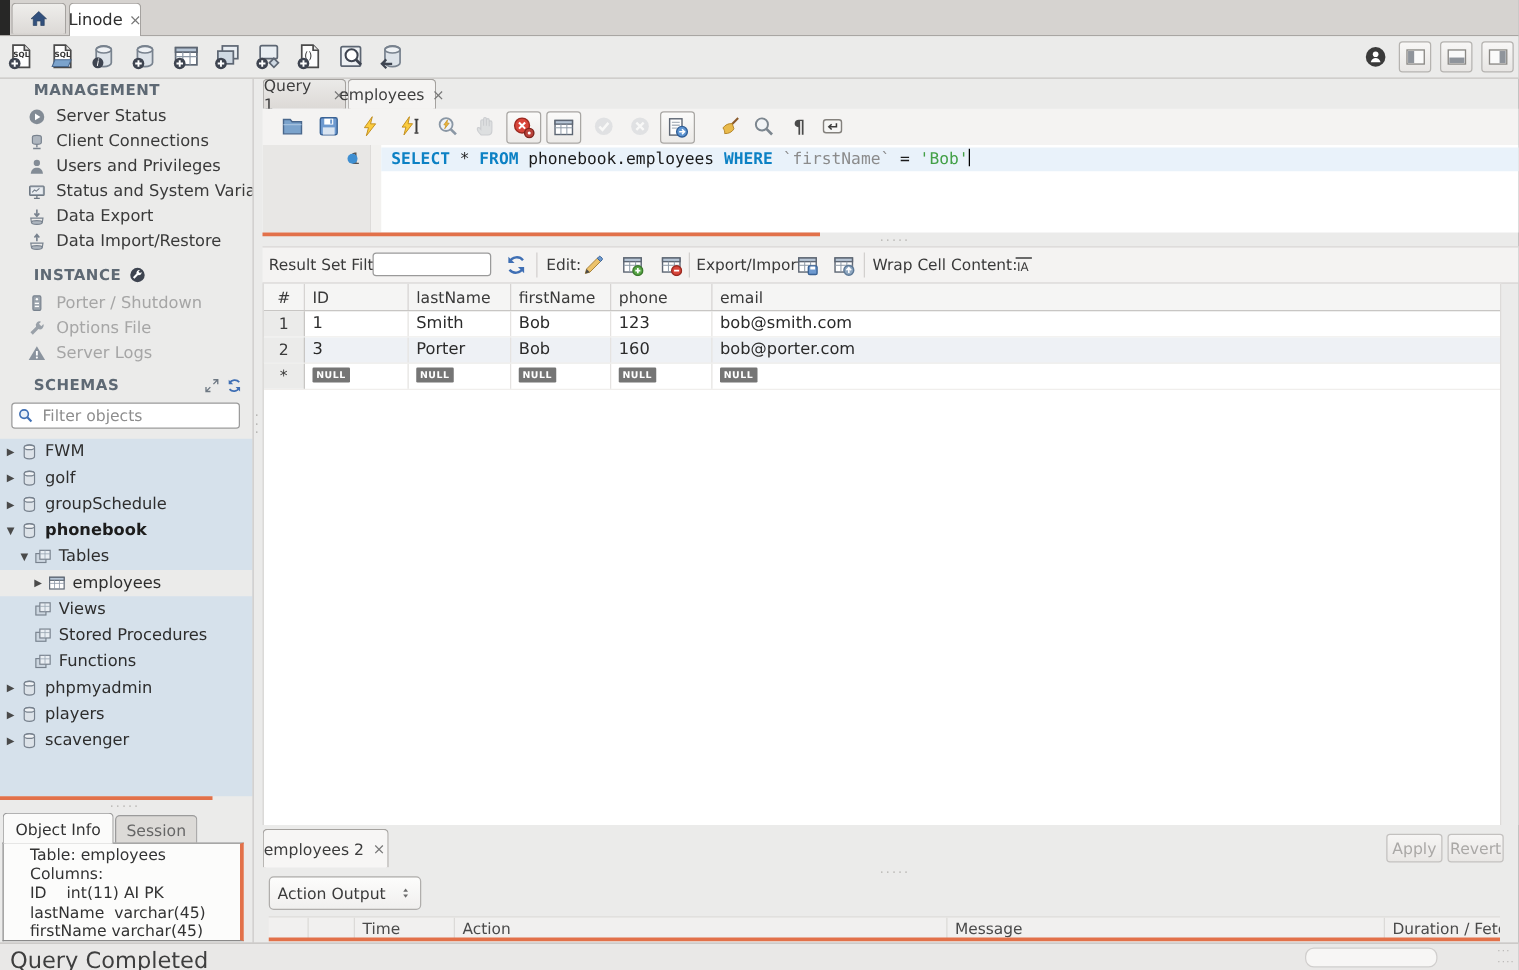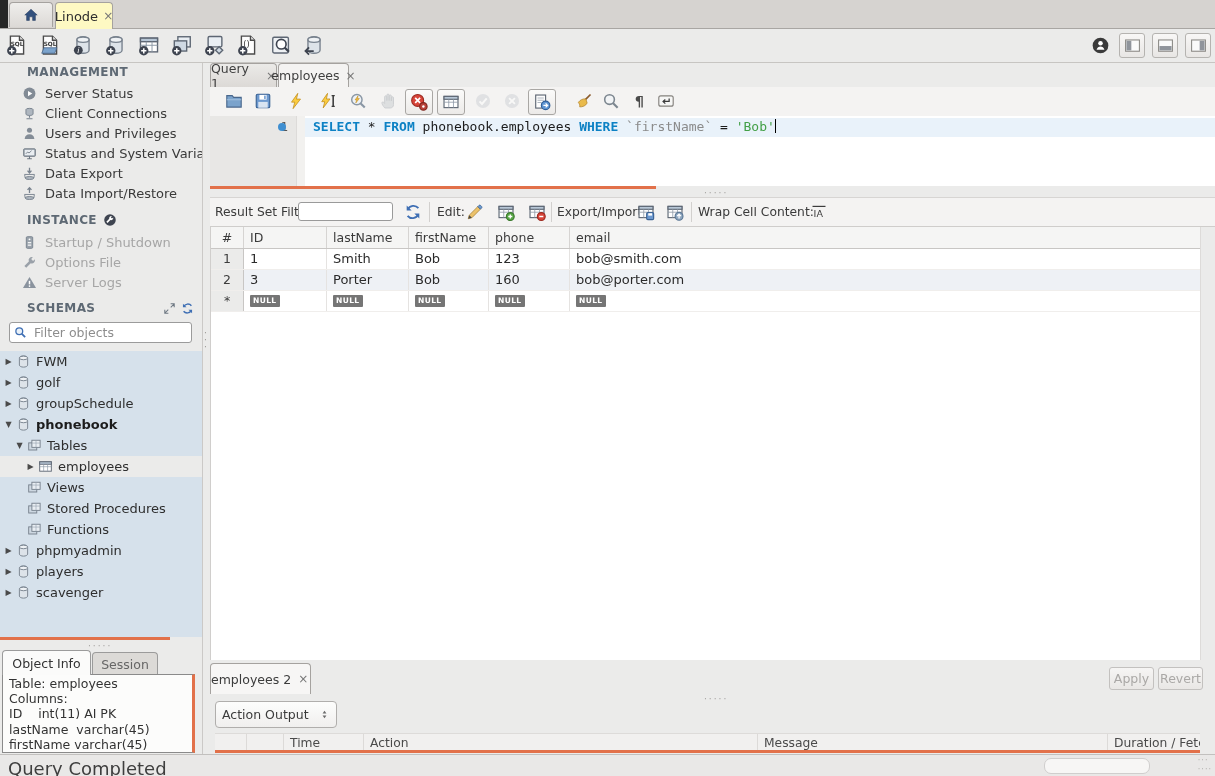--- a/index.html
+++ b/index.html
@@ -2,21 +2,21 @@
 <html><head>
 <meta charset="utf-8">
 <style>
   html,body{margin:0;padding:0;background:#888;}
   .app{position:relative;width:1215px;height:776px;background:#ebebea;font-family:"DejaVu Sans",sans-serif;font-size:13px;color:#2e2e2e;overflow:hidden;margin:0 auto;}
   
   #tabbar{position:absolute;top:0;left:0;right:0;height:28px;background:#d6d3d0;border-bottom:1px solid #a9a6a3;}
   #darkstrip{position:absolute;left:0;top:0;width:8px;height:28px;background:#272726;}
   .toptab{position:absolute;top:2px;height:25px;border:1px solid #a5a29f;border-bottom:none;border-radius:4px 4px 0 0;display:flex;align-items:center;justify-content:center;gap:3px;background:linear-gradient(#efeeec,#dcd9d6);box-sizing:border-box;}
   #hometab{left:9px;width:44px;}
-  #linodetab{left:55px;width:58px;background:#fef9c3;height:27px;z-index:2;}
+  #linodetab{left:55px;width:58px;background:#ffffff;height:27px;z-index:2;}
   .tclose{color:#777;font-size:12px;margin-left:2px;}
   .ic16{width:16px;height:16px;display:inline-block;}
   .ic16 svg,.sic svg,.tic svg,.tbtn svg,.ebtn svg,.rsic svg,.hic svg{width:100%;height:100%;display:block;}
   
   #maintoolbar{position:absolute;top:29px;left:0;right:0;height:33px;background:#ebebea;border-bottom:1px solid #c7c5c2;}
   #mt-left{position:absolute;left:5px;top:4px;display:flex;gap:10px;}
   #mt-right{position:absolute;right:4px;top:4px;display:flex;gap:7px;align-items:center;}
   .tbtn{width:23px;height:23px;display:inline-flex;align-items:center;justify-content:center;}
   .tbtn.framed{border:1px solid #b5b3b0;border-radius:3px;background:linear-gradient(#f8f7f6,#e8e6e4);width:24px;height:23px;}
   
@@ -43,21 +43,21 @@
   .trow.selected{background:#ebebea;}
   .trow.bold .tlabel{font-weight:bold;color:#1c1c1c;}
   .arr{width:11px;font-size:8px;color:#4a4a4a;text-align:center;flex:0 0 11px;}
   .tic{width:15px;height:15px;margin:0 5px 0 2px;flex:0 0 15px;}
   .tlabel{color:#2e2e2e;}
   #sb-orange{position:absolute;left:0;top:574px;width:170px;height:3px;background:#e2714a;}
   #sb-dots{position:absolute;left:88px;top:578px;color:#a5a3a0;font-size:9px;letter-spacing:2px;}
   .oi-tab{position:absolute;height:25px;border:1px solid #9b9b9b;border-bottom:none;border-radius:4px 4px 0 0;display:flex;align-items:center;justify-content:center;box-sizing:border-box;font-size:12.5px;}
   #oi-tab1{left:2px;top:587px;width:89px;background:#fbfbfa;color:#333;z-index:2;}
   #oi-tab2{left:92px;top:589px;width:66px;height:23px;background:#dcdad7;color:#666;}
-  #oi-box{position:absolute;left:2px;top:611px;width:193px;height:79px;background:#fcfcfb;border:1px solid #8a8a8a;border-right:3px solid #e2714a;box-sizing:border-box;padding:1px 6px;overflow:hidden;}
+  #oi-box{position:absolute;left:2px;top:611px;width:193px;height:79px;background:#fcfcfb;border:1px solid #8a8a8a;border-right:3px solid #e2714a;box-sizing:border-box;padding:1px 21px;overflow:hidden;}
   .oi-line{font-size:12.5px;line-height:15.2px;color:#333;white-space:pre;}
   
   .qtab{position:absolute;top:63px;height:24px;border:1px solid #a5a29f;border-bottom:none;border-radius:4px 4px 0 0;display:flex;align-items:center;justify-content:center;gap:4px;box-sizing:border-box;font-size:12.5px;color:#3f3f3f;background:linear-gradient(#ebeae8,#dcd9d6);}
   #qtab1{left:210px;width:67px;}
   #qtab2{left:278px;width:71px;background:#f4f3f2;z-index:2;}
   #edtoolbar{position:absolute;left:210px;right:0;top:87px;height:29px;background:#f4f3f2;}
   .ebtn{position:absolute;top:3px;width:22px;height:22px;display:flex;align-items:center;justify-content:center;}
   .ebtn svg{width:18px;height:18px;}
   .ebtn.disabled{opacity:.45;}
   .ebtn.pressed{border:1px solid #a9a7a4;border-radius:3px;background:linear-gradient(#fbfbfa,#eceae8);width:26px;height:24px;top:2px;}
@@ -343,21 +343,21 @@
     <div id="inst-items">
         <div class="side-item disabled">
           <span class="sic">
             <svg viewBox="0 0 16 16" xmlns="http://www.w3.org/2000/svg">
               <rect x="4.6" y="1.8" width="6.8" height="12.4" rx="1.1" fill="#9aa3ac" stroke="#78828e"></rect>
               <circle cx="8" cy="4.6" r="1" fill="#fff"></circle>
               <rect x="6.2" y="7.6" width="3.6" height="1.2" fill="#fff"></rect>
               <rect x="6.2" y="10.2" width="3.6" height="1.2" fill="#fff"></rect>
             </svg>
           </span>
-          <span>Startup / Shutdown</span>
+          <span>Porter / Shutdown</span>
         </div>
         <div class="side-item disabled">
           <span class="sic">
             <svg viewBox="0 0 16 16" xmlns="http://www.w3.org/2000/svg">
               <path d="M13.6 4.5a3.3 3.3 0 0 1-4.3 4.3l-4.8 4.8-2-2 4.8-4.8a3.3 3.3 0 0 1 4.3-4.3L9.8 4.3l2 2z" fill="#9aa1a9"></path>
             </svg>
           </span>
           <span>Options File</span>
         </div>
         <div class="side-item disabled">

